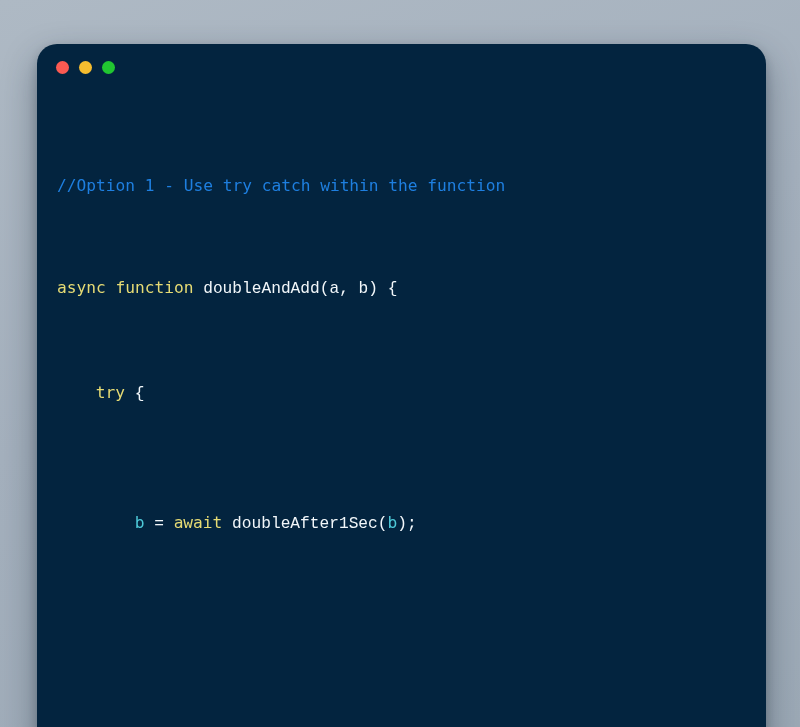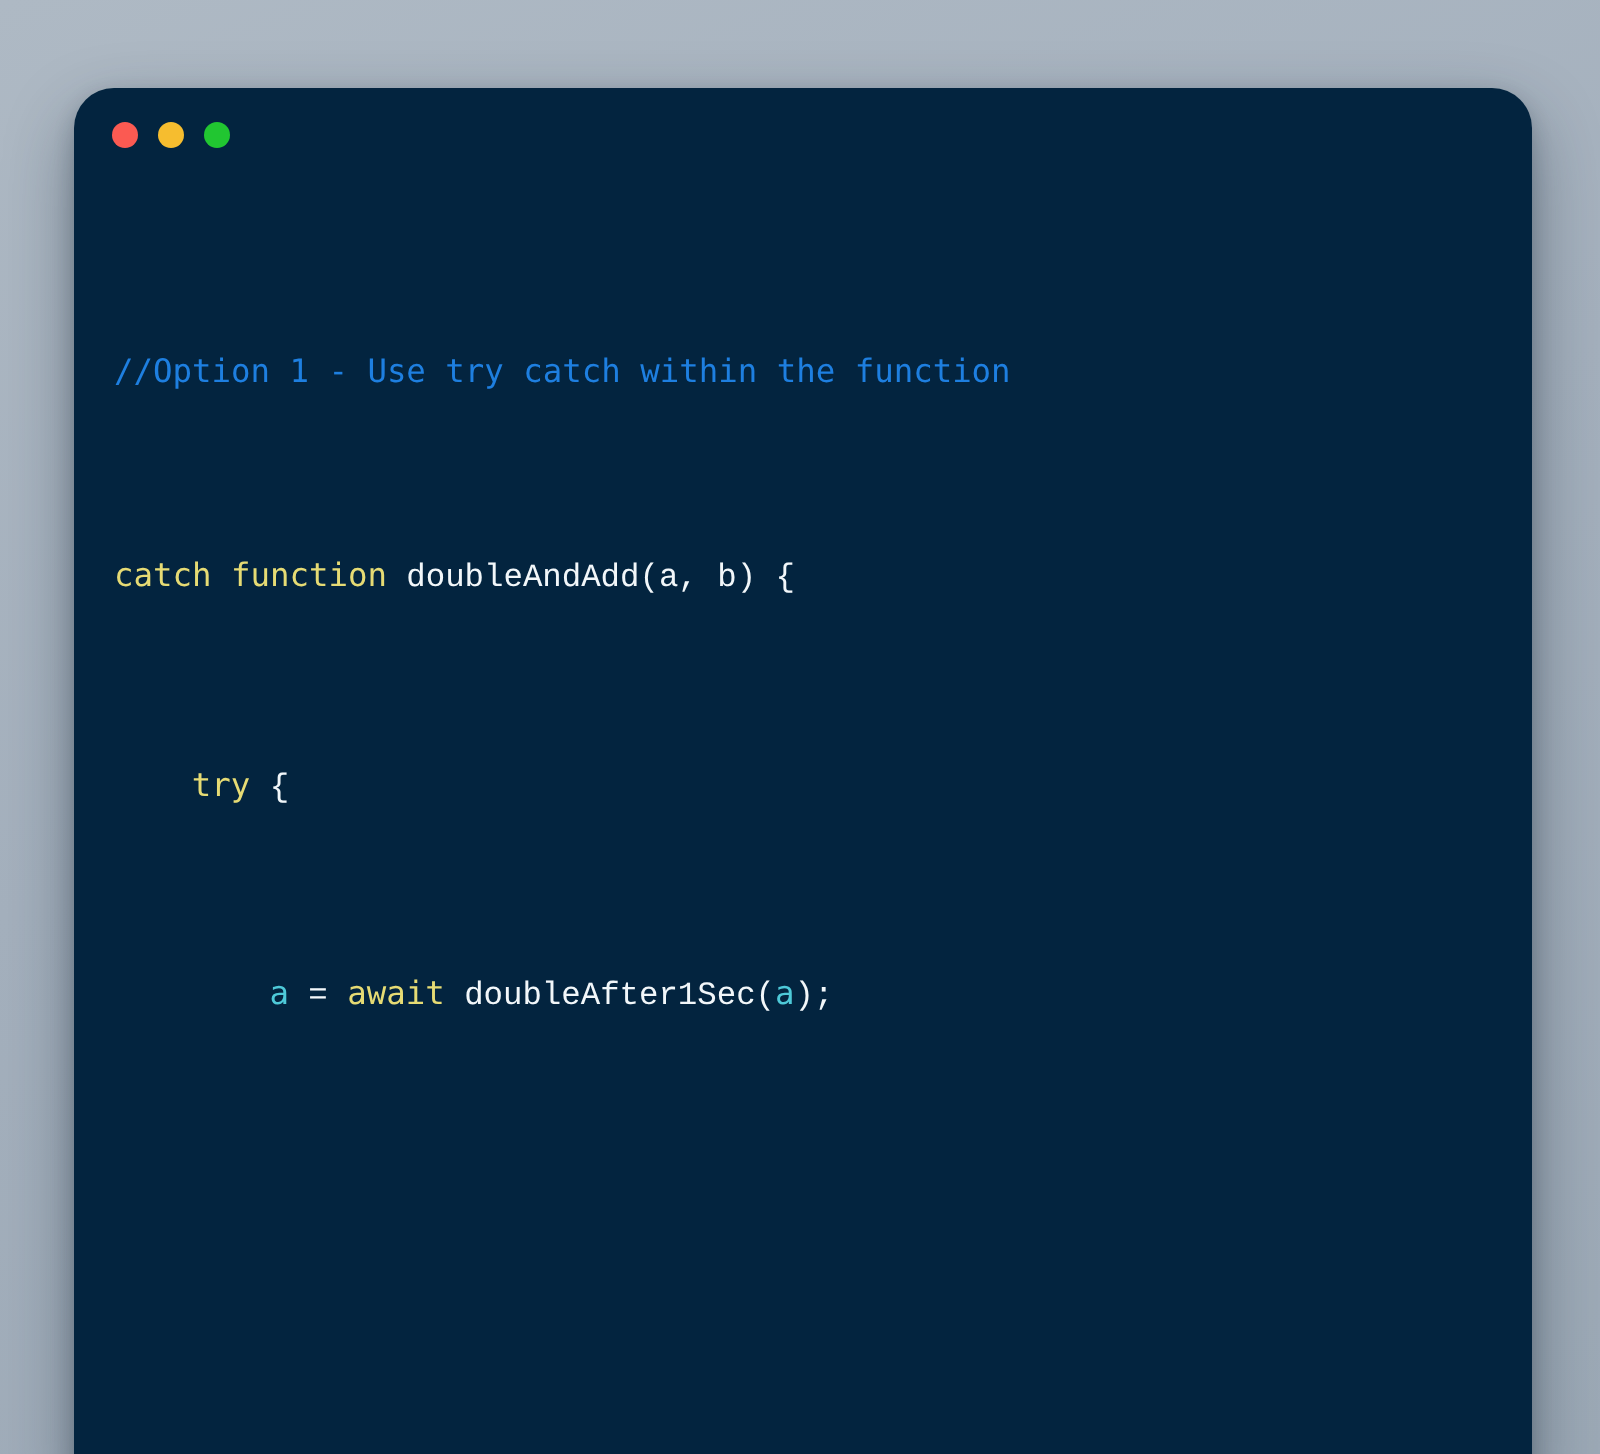--- a/index.html
+++ b/index.html
@@ -70,26 +70,26 @@
   <div id="titlebar">
     <span class="dot dot-close"></span>
     <span class="dot dot-min"></span>
     <span class="dot dot-max"></span>
   </div>
 
   <div id="code">
 
     <div class="line"><span class="cmt">//Option 1 - Use try catch within the function</span></div>
 
-    <div class="line"><span class="kw">catch function</span><span class="plain"> doubleAndAdd</span><span class="plain">(a, b) {</span></div>
+    <div class="line"><span class="kw">async function</span><span class="plain"> doubleAndAdd</span><span class="plain">(a, b) {</span></div>
 
     <div class="line"><span class="plain">    </span><span class="kw">try</span><span class="plain"> {</span></div>
 
-    <div class="line"><span class="plain">        </span><span class="var">a</span><span class="plain"> = </span><span class="kw">await</span><span class="plain"> doubleAfter1Sec(</span><span class="var">a</span><span class="plain">);</span></div>
 
+    <div class="line"><span class="plain">        </span><span class="var">b</span><span class="plain"> = </span><span class="kw">await</span><span class="plain"> doubleAfter1Sec(</span><span class="var">b</span><span class="plain">);</span></div>
 
     
 
     
 
     
 
     
 
     

